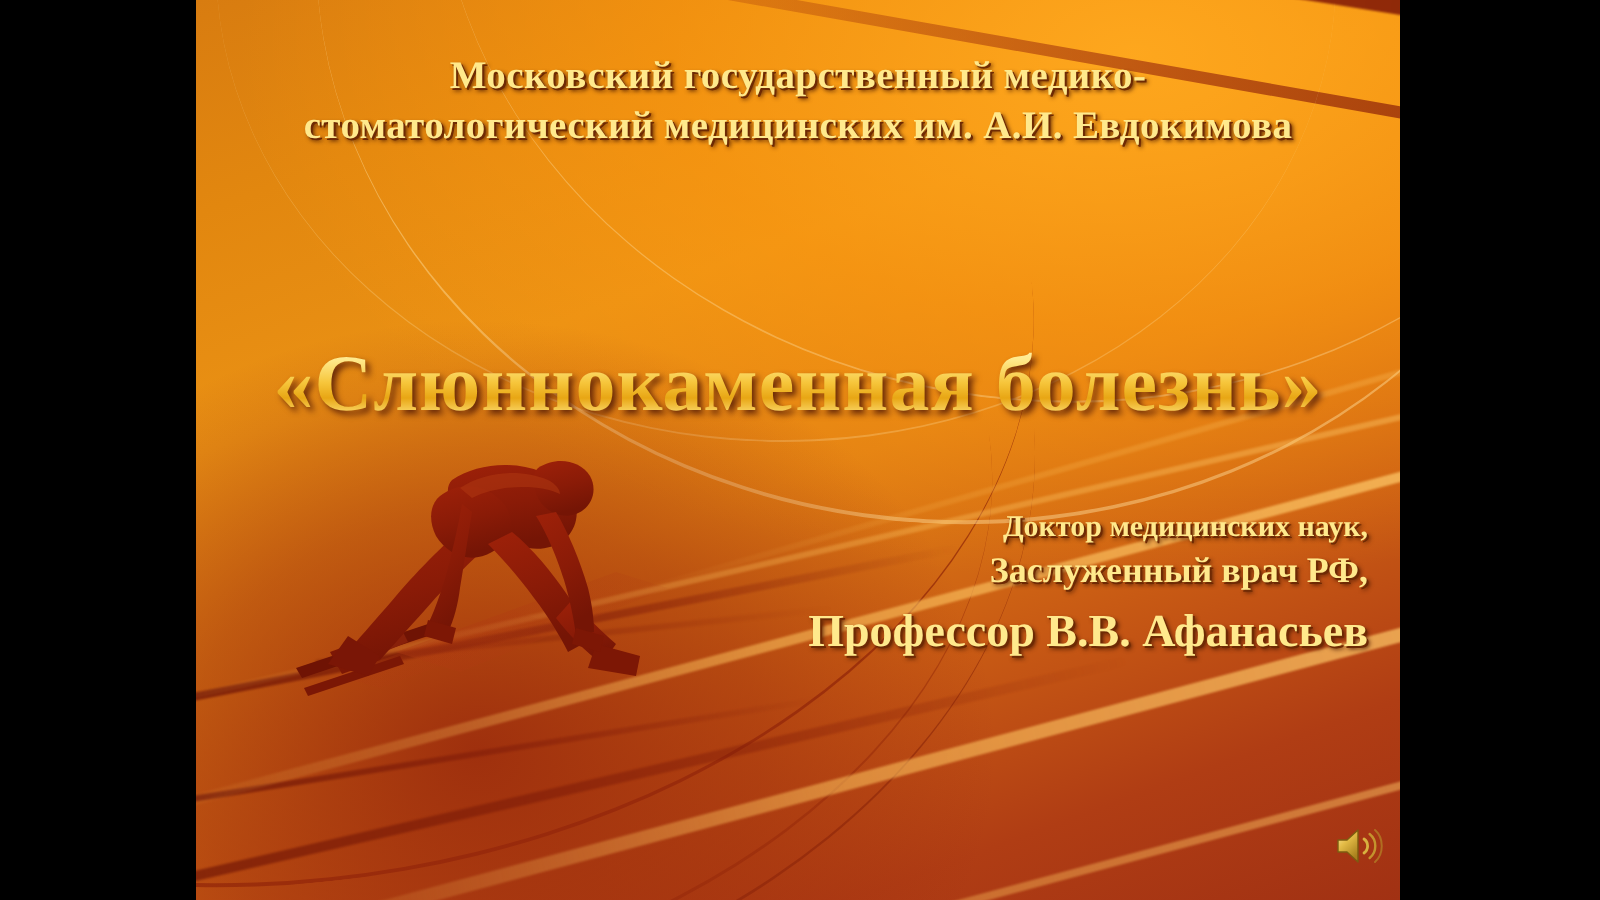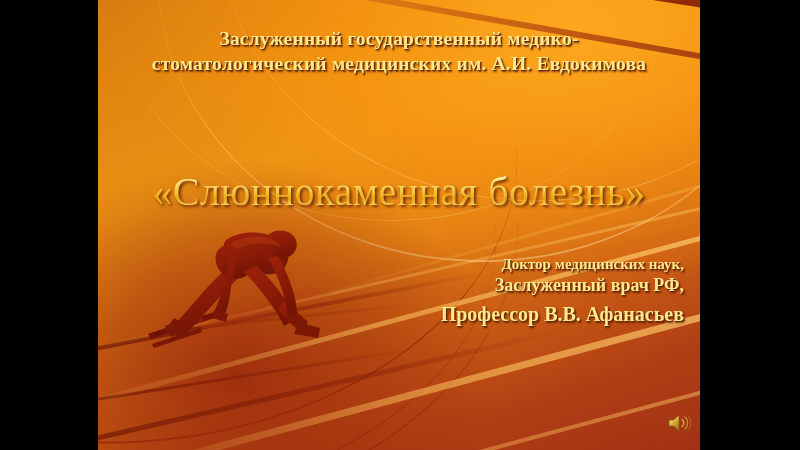--- a/index.html
+++ b/index.html
@@ -215,21 +215,21 @@
 
   #title-block {
     left: 0;
     top: 168px;
     width: 602px;
     text-align: center;
   }
   #title-block .title-text {
     display: inline-block;
     font-family: "Liberation Serif", "DejaVu Serif", serif;
-    font-weight: normal;
+    font-weight: bold;
     font-size: 40px;
     letter-spacing: 0.5px;
     background: linear-gradient(180deg,
       #fff6c8 0%,
       #ffe98a 26%,
       #f6c53a 50%,
       #e8a614 66%,
       #ffe27a 86%,
       #fff3bd 100%);
     -webkit-background-clip: text;
@@ -254,21 +254,21 @@
     font-weight: bold;
     color: #ffe98c;
     text-shadow:
       1px 1px 0 #6e2a04,
       1.5px 1.5px 2px rgba(70,24,4,0.85);
     white-space: nowrap;
     text-align: right;
   }
   #author-block .aline.a0 { font-size: 15px; }
   #author-block .aline.a1 { font-size: 18px; margin-top: 2px; }
-  #author-block .aline.a2 { font-size: 20px; margin-top: 5px; }
+  #author-block .aline.a2 { font-size: 23px; margin-top: 5px; }
 
   
   #speaker-icon {
     position: absolute;
     left: 569px;
     top: 411px;
     width: 26px;
     height: 24px;
     z-index: 25;
   }
@@ -359,21 +359,21 @@
                  L76 90 C80 82, 84 70, 87 58 C90 46, 92 36, 93 30 Z" fill="url(#silh)"></path>
 
         <path d="M76 88 L90 92 L88 100 L74 96 Z" fill="#7d1705"></path>
 
         <path d="M92 22 C104 14, 122 12, 136 18 C140 20, 142 23, 142 25
                  C132 20, 112 20, 98 27 Z" fill="#b23a12" opacity="0.5"></path>
       </svg>
     </div>
 
     <div id="header-block" class="slide-text">
-      <span class="hline">Заслуженный государственный медико-</span>
+      <span class="hline">Московский государственный медико-</span>
       <span class="hline">стоматологический медицинских им. А.И. Евдокимова</span>
     </div>
 
     <div id="title-block" class="slide-text">
       <span class="title-text">«Слюннокаменная болезнь»</span>
     </div>
 
     <div id="author-block" class="slide-text">
       <span class="aline a0">Доктор медицинских наук,</span>
       <span class="aline a1">Заслуженный врач РФ,</span>

